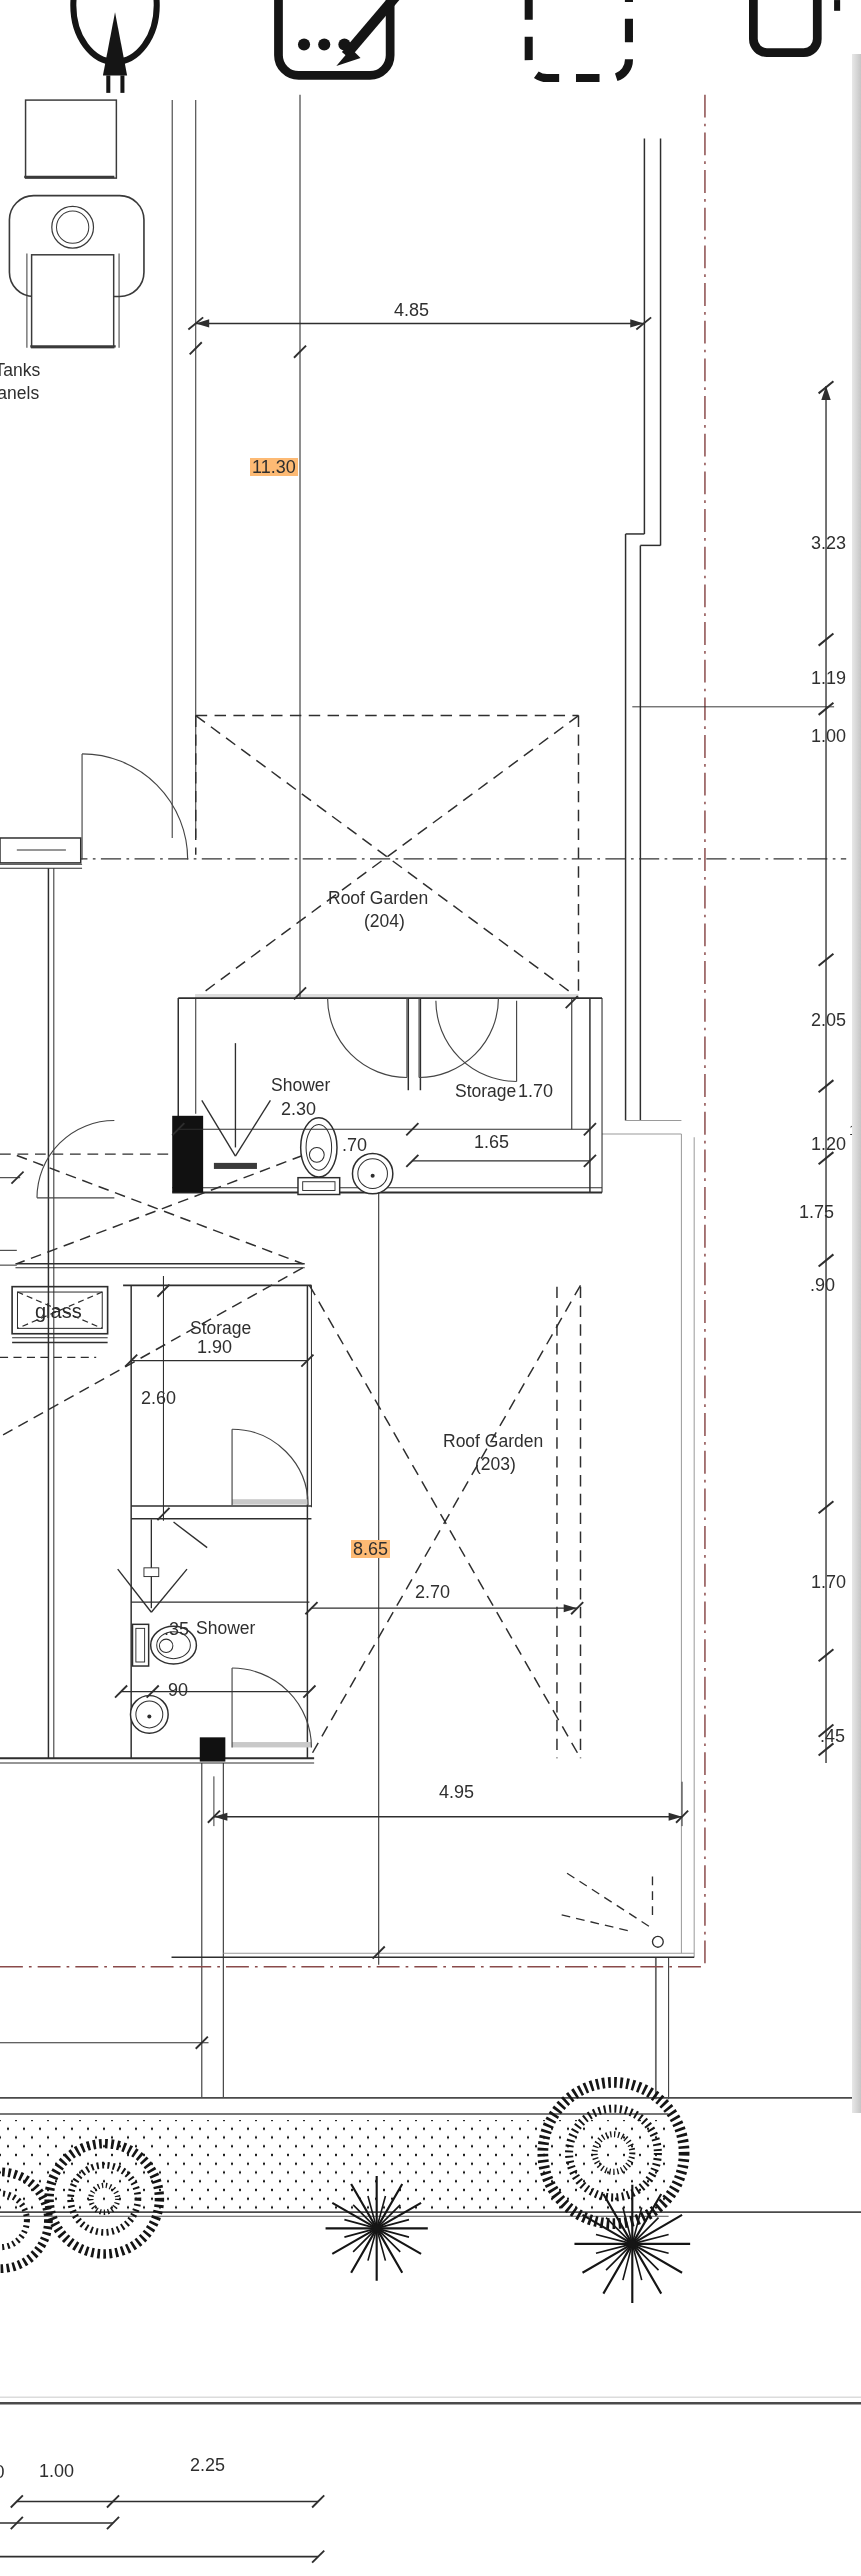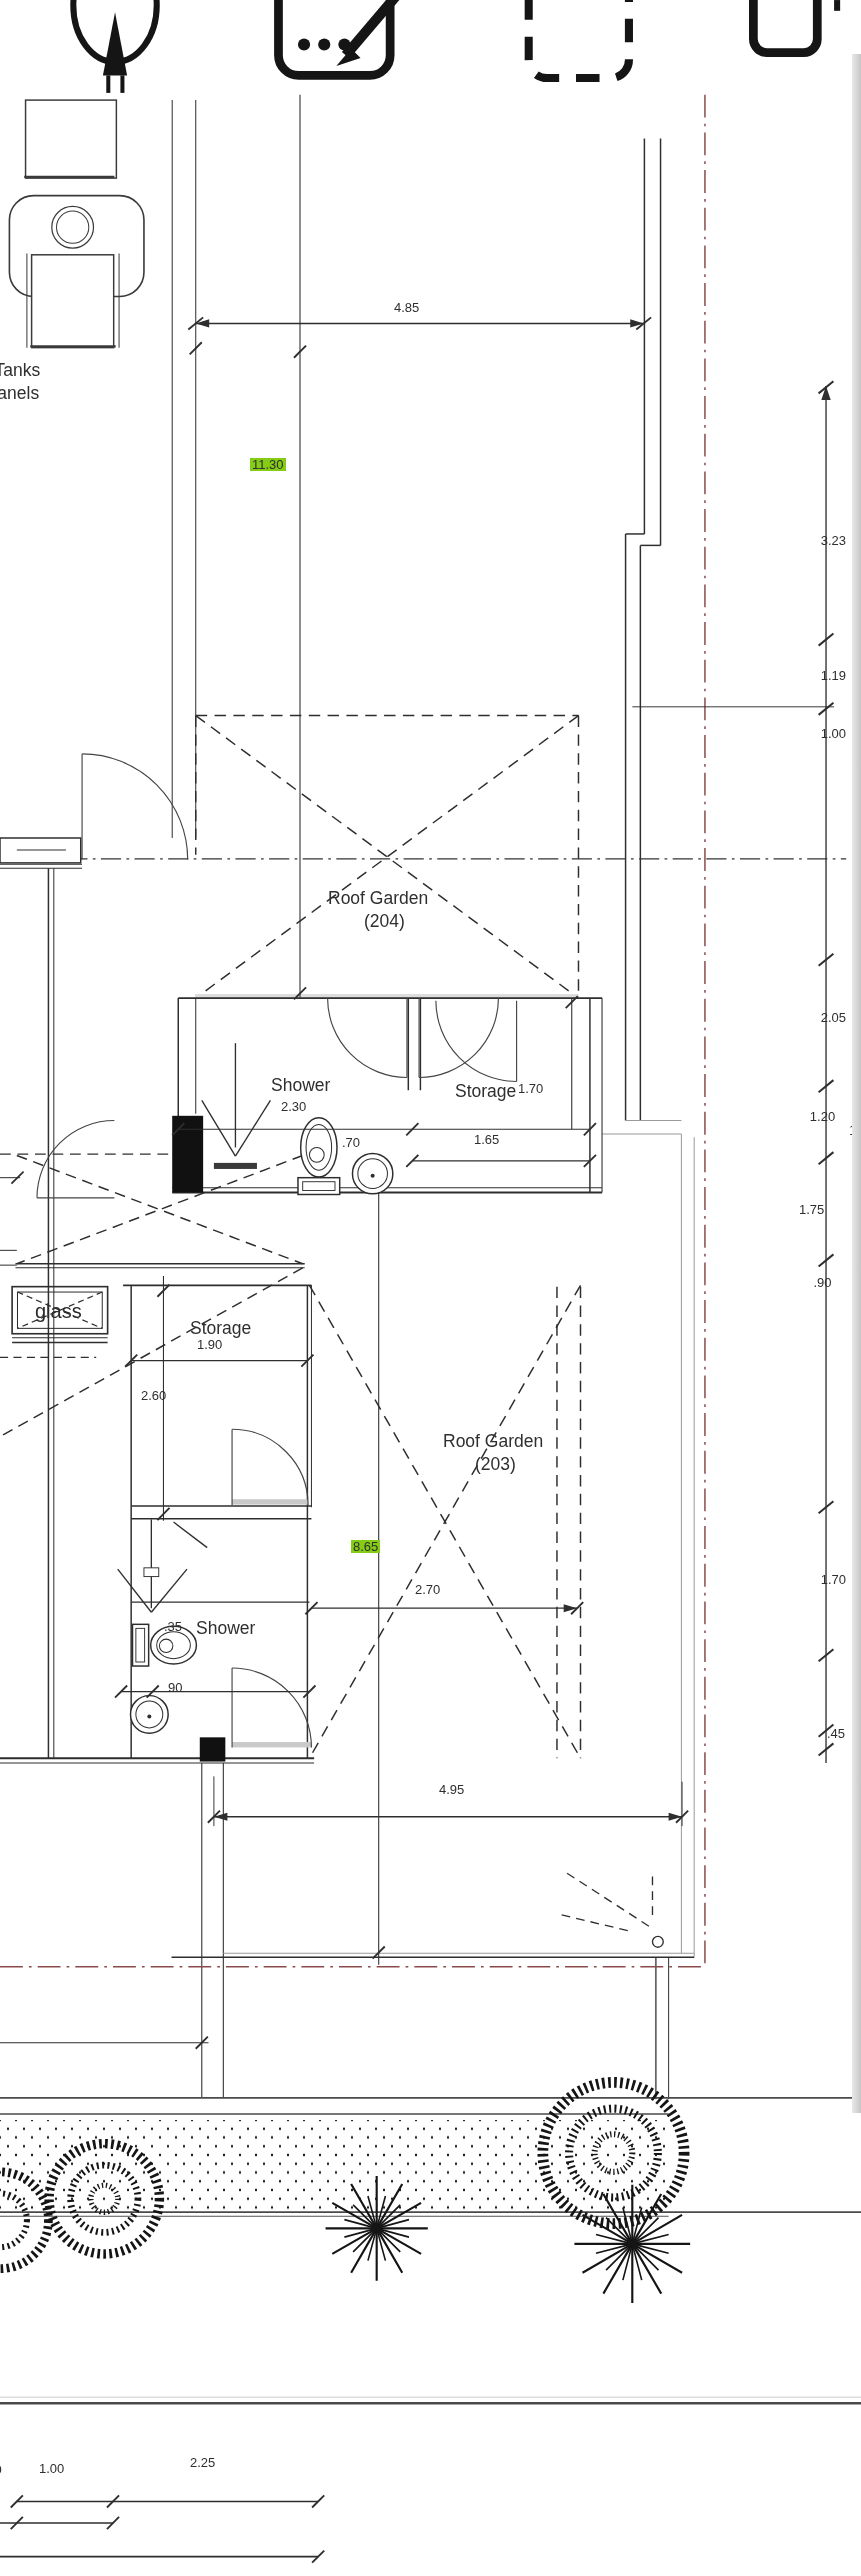--- a/index.html
+++ b/index.html
@@ -1,22 +1,22 @@
 <!DOCTYPE html>
 <html style="font-size:10.8px"><head>
 <meta charset="utf-8">
 <style>
   html,body{margin:0;padding:0;background:#fff;}
   #canvas{position:relative;width:861px;height:2576px;background:#ffffff;overflow:hidden;
           font-family:"Liberation Sans", sans-serif;color:#2b2b2b;}
   .t{position:absolute;white-space:nowrap;line-height:1;}
-  .dim{font-size:13px;color:#2f2f2f;}
+  .dim{font-size:18px;color:#2f2f2f;}
   .room{font-size:17.5px;color:#2f2f2f;}
   .small{font-size:20px;}
-  .bgw{background:#84cc16;padding:0 2px;}
+  .bgw{background:#fdba74;padding:0 2px;}
   svg{position:absolute;left:0;top:0;}
   #stipple{position:absolute;left:0;top:2120px;width:669px;height:90px;
     background-image:radial-gradient(#1c1c1c 1.1px, rgba(0,0,0,0) 1.5px),
                      radial-gradient(#1c1c1c 1.1px, rgba(0,0,0,0) 1.5px);
     background-size:16px 17.5px,16px 17.5px;background-position:0 0,8px 8.7px;}
   #paper-edge{position:absolute;left:852px;top:54px;width:9.4px;height:2059px;
     background:linear-gradient(90deg,#e8e8e8,#c6c6c6);}
 </style>
 </head>
 <body>
@@ -346,21 +346,21 @@
   <div class="t dim" style="left:164px;top:1620px;">.35</div>
   <div class="t room" style="left:196px;top:1620px;">Shower</div>
   <div class="t dim" style="left:168px;top:1681px;">90</div>
 
   <div class="t dim" style="left:439px;top:1783px;">4.95</div>
 
   <div class="t dim" style="left:799px;top:534px;width:47px;text-align:right;">3.23</div>
   <div class="t dim" style="left:799px;top:669px;width:47px;text-align:right;">1.19</div>
   <div class="t dim" style="left:799px;top:727px;width:47px;text-align:right;">1.00</div>
   <div class="t dim" style="left:799px;top:1011px;width:47px;text-align:right;">2.05</div>
-  <div class="t dim" style="left:799px;top:1110px;width:47px;text-align:center;">1.20</div>
+  <div class="t dim" style="left:799px;top:1135px;width:47px;text-align:right;">1.20</div>
   <div class="t dim" style="left:799px;top:1203px;width:47px;">1.75</div>
   <div class="t dim" style="left:799px;top:1276px;width:47px;text-align:center;">.90</div>
   <div class="t dim" style="left:799px;top:1573px;width:47px;text-align:right;">1.70</div>
   <div class="t dim" style="left:805px;top:1727px;width:40px;text-align:right;">.45</div>
   <div class="t dim" style="left:855px;top:517px;width:8px;overflow:hidden;">2</div>
   <div class="t dim" style="left:849px;top:1122px;width:6.7px;overflow:hidden;font-size:15.5px;">1</div>
 
   <div class="t dim" style="left:-5.4px;top:2463px;width:12px;overflow:hidden;">0</div>
   <div class="t dim" style="left:39px;top:2462px;">1.00</div>
   <div class="t dim" style="left:190px;top:2456px;">2.25</div>

